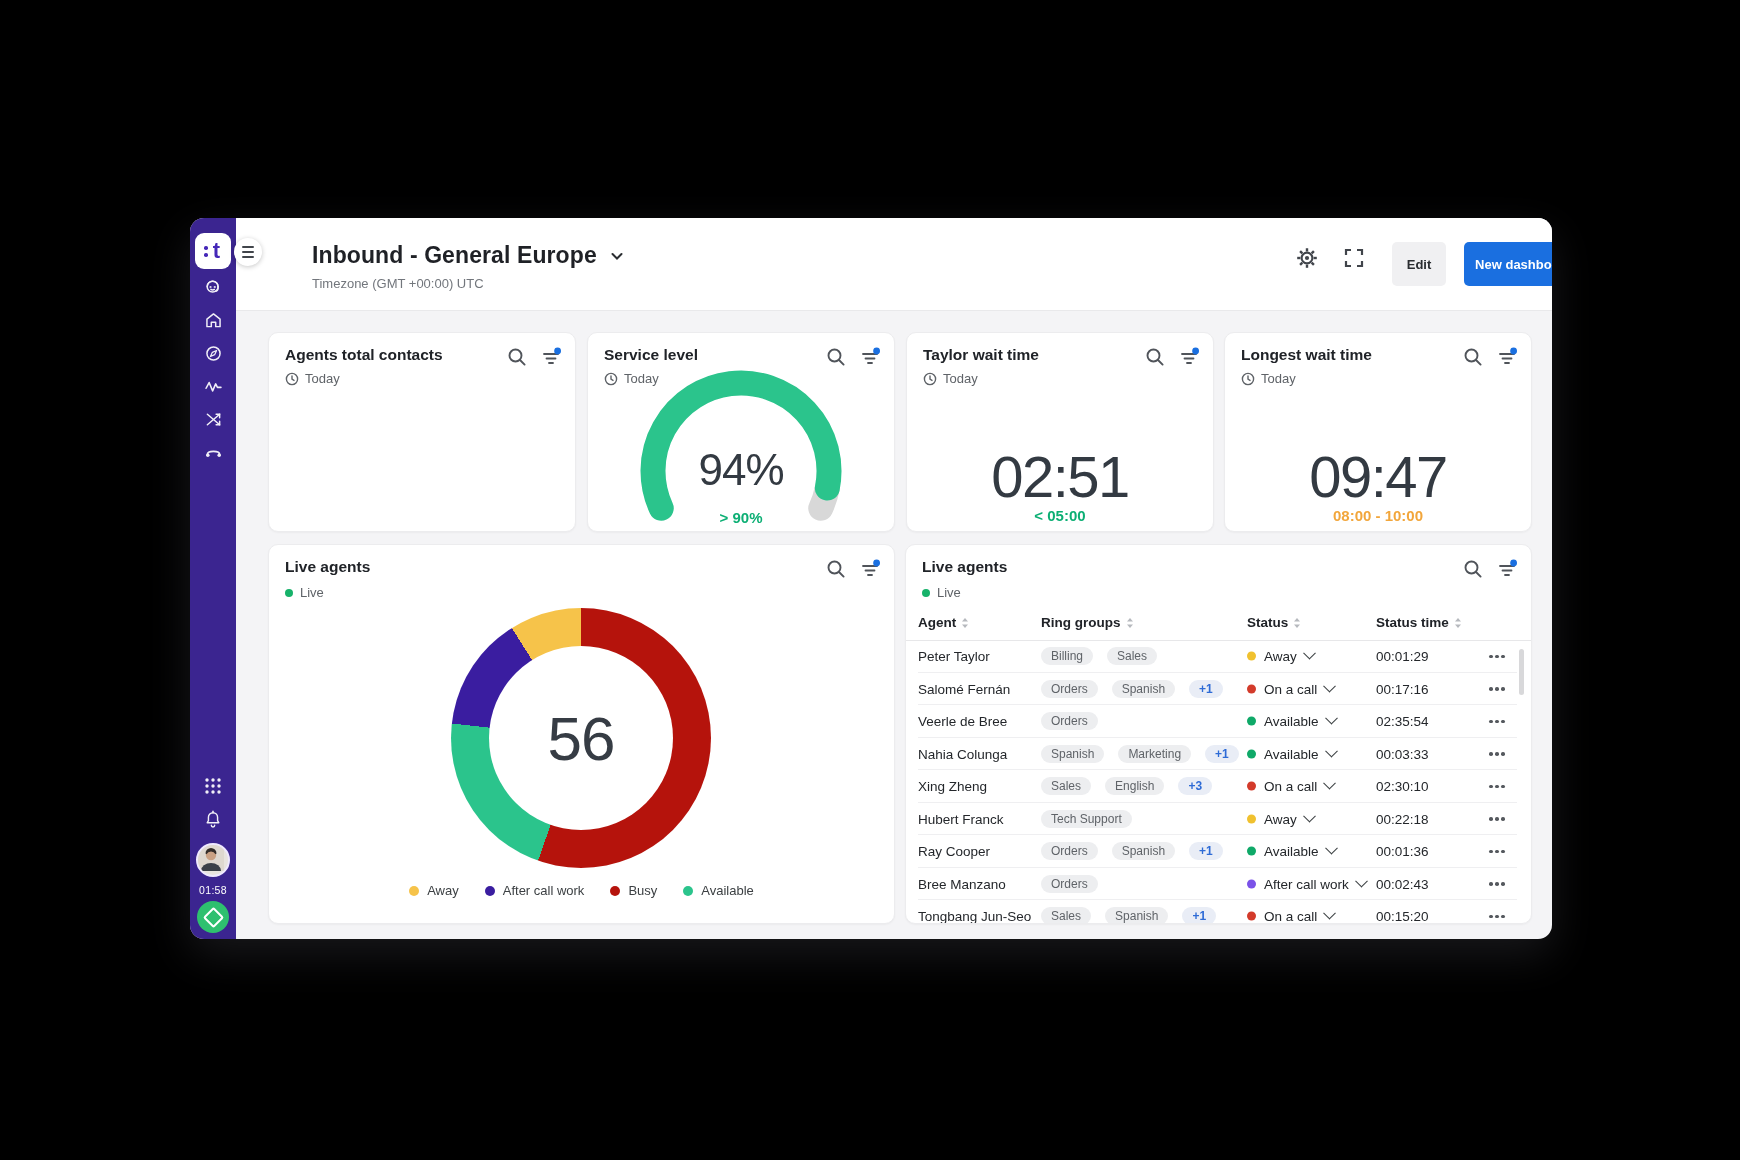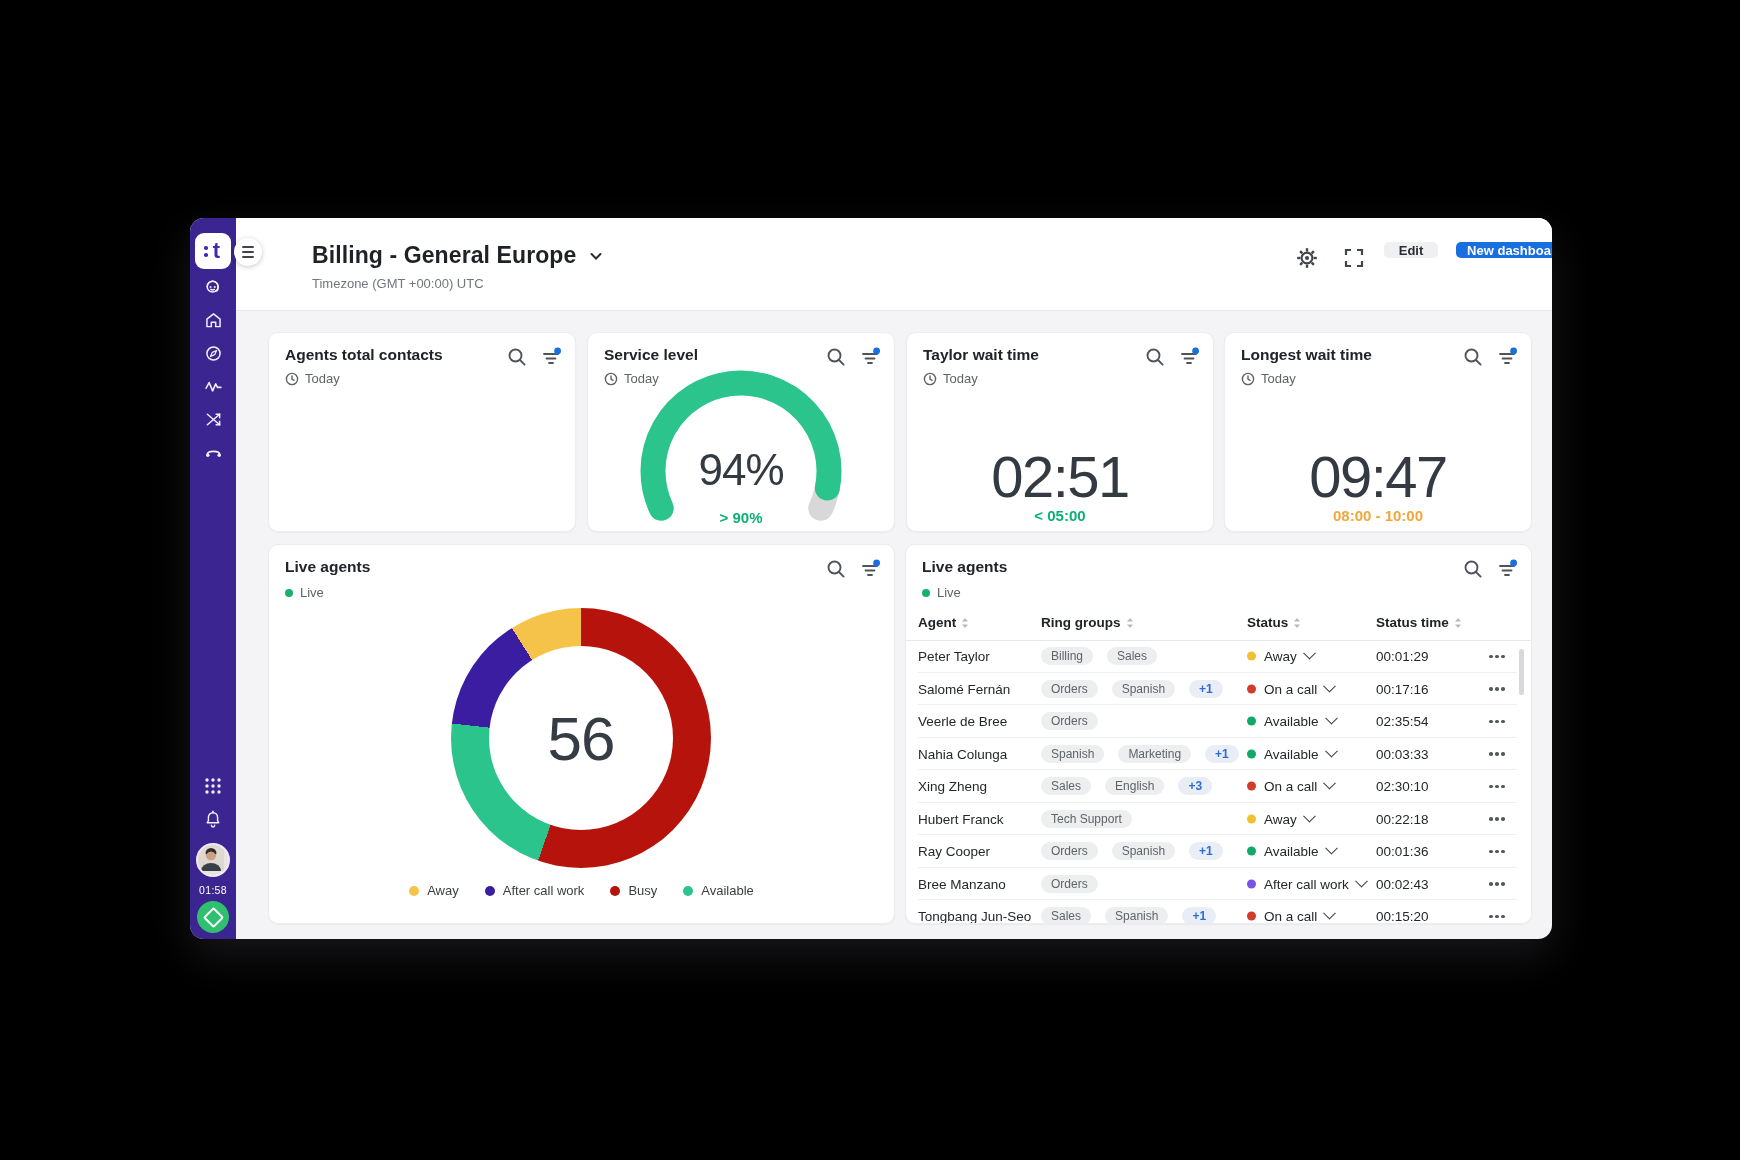--- a/index.html
+++ b/index.html
@@ -27,22 +27,22 @@
   
   .app-header{position:absolute;left:46px;right:0;top:0;height:92px;background:#fff;border-bottom:1px solid #e9e9eb;z-index:2;}
   .hamburger{position:absolute;left:44px;top:20px;width:28px;height:28px;border-radius:50%;background:#fff;
              box-shadow:0 1px 5px rgba(0,0,0,.22);z-index:6;display:flex;flex-direction:column;gap:3px;
              align-items:center;justify-content:center;cursor:pointer;}
   .hamburger i{display:block;width:12px;height:1.8px;background:#41454b;border-radius:1px;}
   .title-row{position:absolute;left:76px;top:24px;display:flex;align-items:center;gap:12px;cursor:pointer;}
   .page-title{font-size:23px;font-weight:700;color:#1f2126;letter-spacing:.1px;}
   .subtitle{position:absolute;left:76px;top:58px;font-size:13px;color:#72767c;}
   .hdr-ic{position:absolute;top:28px;width:24px;height:24px;color:#41454b;cursor:pointer;}
-  .btn{position:absolute;top:24px;height:16px;border-radius:5px;font-size:13px;font-weight:600;
-       display:flex;align-items:center;justify-content:center;cursor:pointer;}
+  .btn{position:absolute;top:24px;height:44px;border-radius:5px;font-size:13px;font-weight:600;
+       display:flex;align-items:center;justify-content:center;cursor:pointer;margin-left:8px;}
   .btn-edit{left:1148px;width:54px;background:#f0f0f2;color:#2a2d31;}
   .btn-new{left:1220px;width:119px;background:#1a6fe0;color:#fff;}
   
   .card{position:absolute;background:#fff;border:1px solid #ececee;border-radius:10px;
         box-shadow:0 1px 2px rgba(0,0,0,.04);overflow:hidden;}
   .card-title{position:absolute;left:16px;top:13px;font-size:15.5px;font-weight:600;color:#202328;}
   .period{position:absolute;left:16px;top:38px;display:flex;align-items:center;gap:6px;
           font-size:13px;color:#5f6368;}
   .live-badge{position:absolute;left:16px;top:40px;display:flex;align-items:center;gap:7px;
           font-size:13px;color:#5f6368;}
@@ -86,21 +86,21 @@
   svg{display:block;}
 </style>
 </head>
 <body>
 
 <div class="canvas">
   <div class="window">
 
     <div class="app-header">
       <div class="title-row">
-        <span class="page-title">Billing - General Europe</span>
+        <span class="page-title">Inbound - General Europe</span>
         <svg width="16" height="16" viewBox="0 0 16 16">
           <path d="M3.5 6 L8 10.5 L12.5 6" fill="none" stroke="#2a2d31" stroke-width="2" stroke-linecap="round"></path>
         </svg>
       </div>
       <div class="subtitle">Timezone (GMT +00:00) UTC</div>
 
       <svg class="hdr-ic" style="left:1059px" viewBox="0 0 24 24">
         <g fill="#41454b">
           <circle cx="12" cy="12" r="5.4" fill="none" stroke="#41454b" stroke-width="2.1"></circle>
           <circle cx="12" cy="12" r="2.1"></circle>

